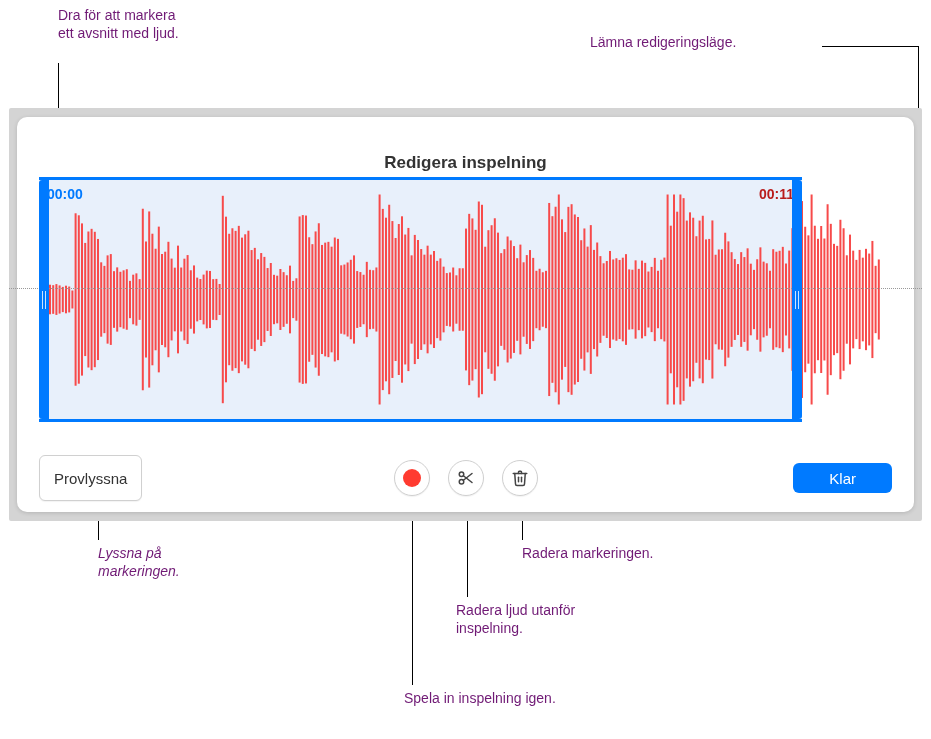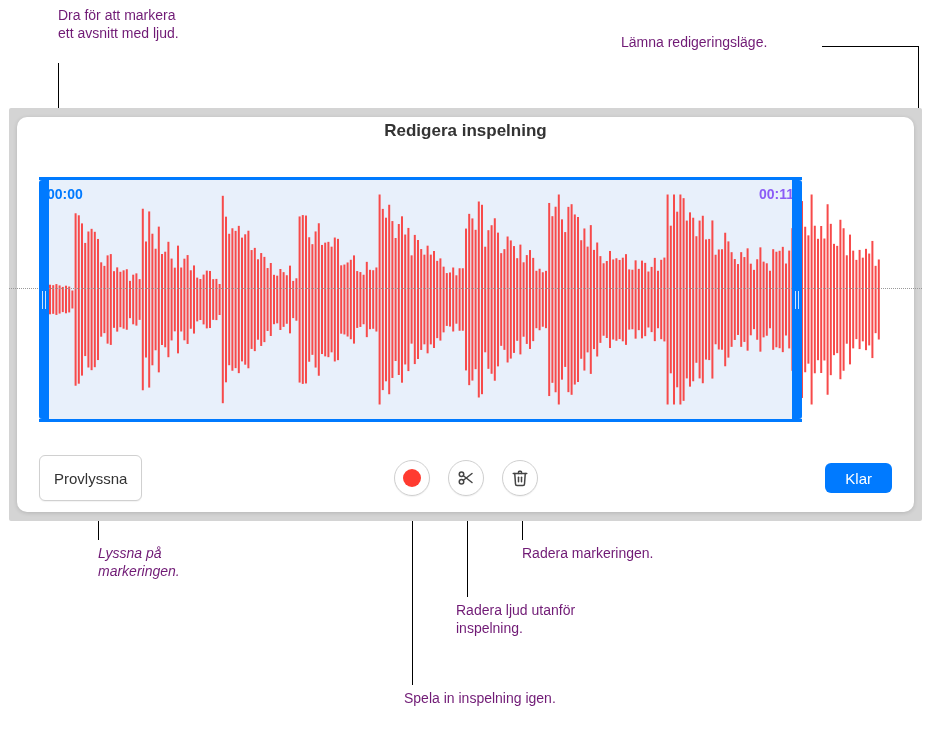--- a/index.html
+++ b/index.html
@@ -42,21 +42,21 @@
       height: 395px;
       background: #fff;
       border-radius: 10px;
       box-shadow: 0 1px 4px rgba(0,0,0,0.15);
     }
     .editor-title {
       text-align: center;
       font-size: 17px;
       font-weight: 600;
       color: #333;
-      padding-top: 4px;
+      padding-top: 36px;
     }
     .waveform-container {
       position: absolute;
       top: 60px;
       left: 22px;
       width: 763px;
       height: 245px;
       background: #e8f0fb;
       border-top: 3px solid #007aff;
       border-bottom: 3px solid #007aff;
@@ -77,21 +77,21 @@
       font-size: 14px;
       font-weight: 600;
       color: #007aff;
     }
     .time-end {
       position: absolute;
       top: 6px;
       right: 8px;
       font-size: 14px;
       font-weight: 600;
-      color: #8b5cf6;
+      color: #b91c1c;
     }
     .trim-handle {
       position: absolute;
       top: 0;
       width: 10px;
       height: 239px;
       background: #007aff;
       z-index: 3;
       cursor: ew-resize;
       display: flex;
@@ -166,42 +166,42 @@
     .record-dot {
       width: 18px;
       height: 18px;
       border-radius: 50%;
       background: #ff3b30;
     }
     .done-btn {
       position: absolute;
       right: 0;
       height: 30px;
-      padding: 0 20px;
+      padding: 0 36px;
       background: #007aff;
       border: none;
       border-radius: 6px;
       font-size: 15px;
       font-weight: 500;
       color: #fff;
       cursor: pointer;
     }
     .icon-svg {
       width: 18px;
       height: 18px;
     }
   </style>
 </head>
 <body>
 
 <div class="callout" style="top:6px; left:58px; white-space:pre;">Dra för att markera
 ett avsnitt med ljud.</div>
 <div class="callout-line" style="top:63px; left:58px; width:1px; height:106px;"></div>
 
-<div class="callout" style="top:33px; left:590px;margin-left:31px;">Lämna redigeringsläge.</div>
+<div class="callout" style="top:33px; left:590px;">Lämna redigeringsläge.</div>
 <div class="callout-line" style="top:46px; left:822px; width:97px; height:1px;"></div>
 <div class="callout-line" style="top:46px; left:918px; width:1px; height:432px;"></div>
 <div class="callout-line" style="top:478px; left:902px; width:17px; height:1px;"></div>
 
 <div class="callout" style="top:544px; left:98px; white-space:pre;font-style:italic;">Lyssna på
 markeringen.</div>
 <div class="callout-line" style="top:490px; left:98px; width:1px; height:50px;"></div>
 
 <div class="callout" style="top:544px; left:522px;">Radera markeringen.</div>
 <div class="callout-line" style="top:490px; left:522px; width:1px; height:50px;"></div>

